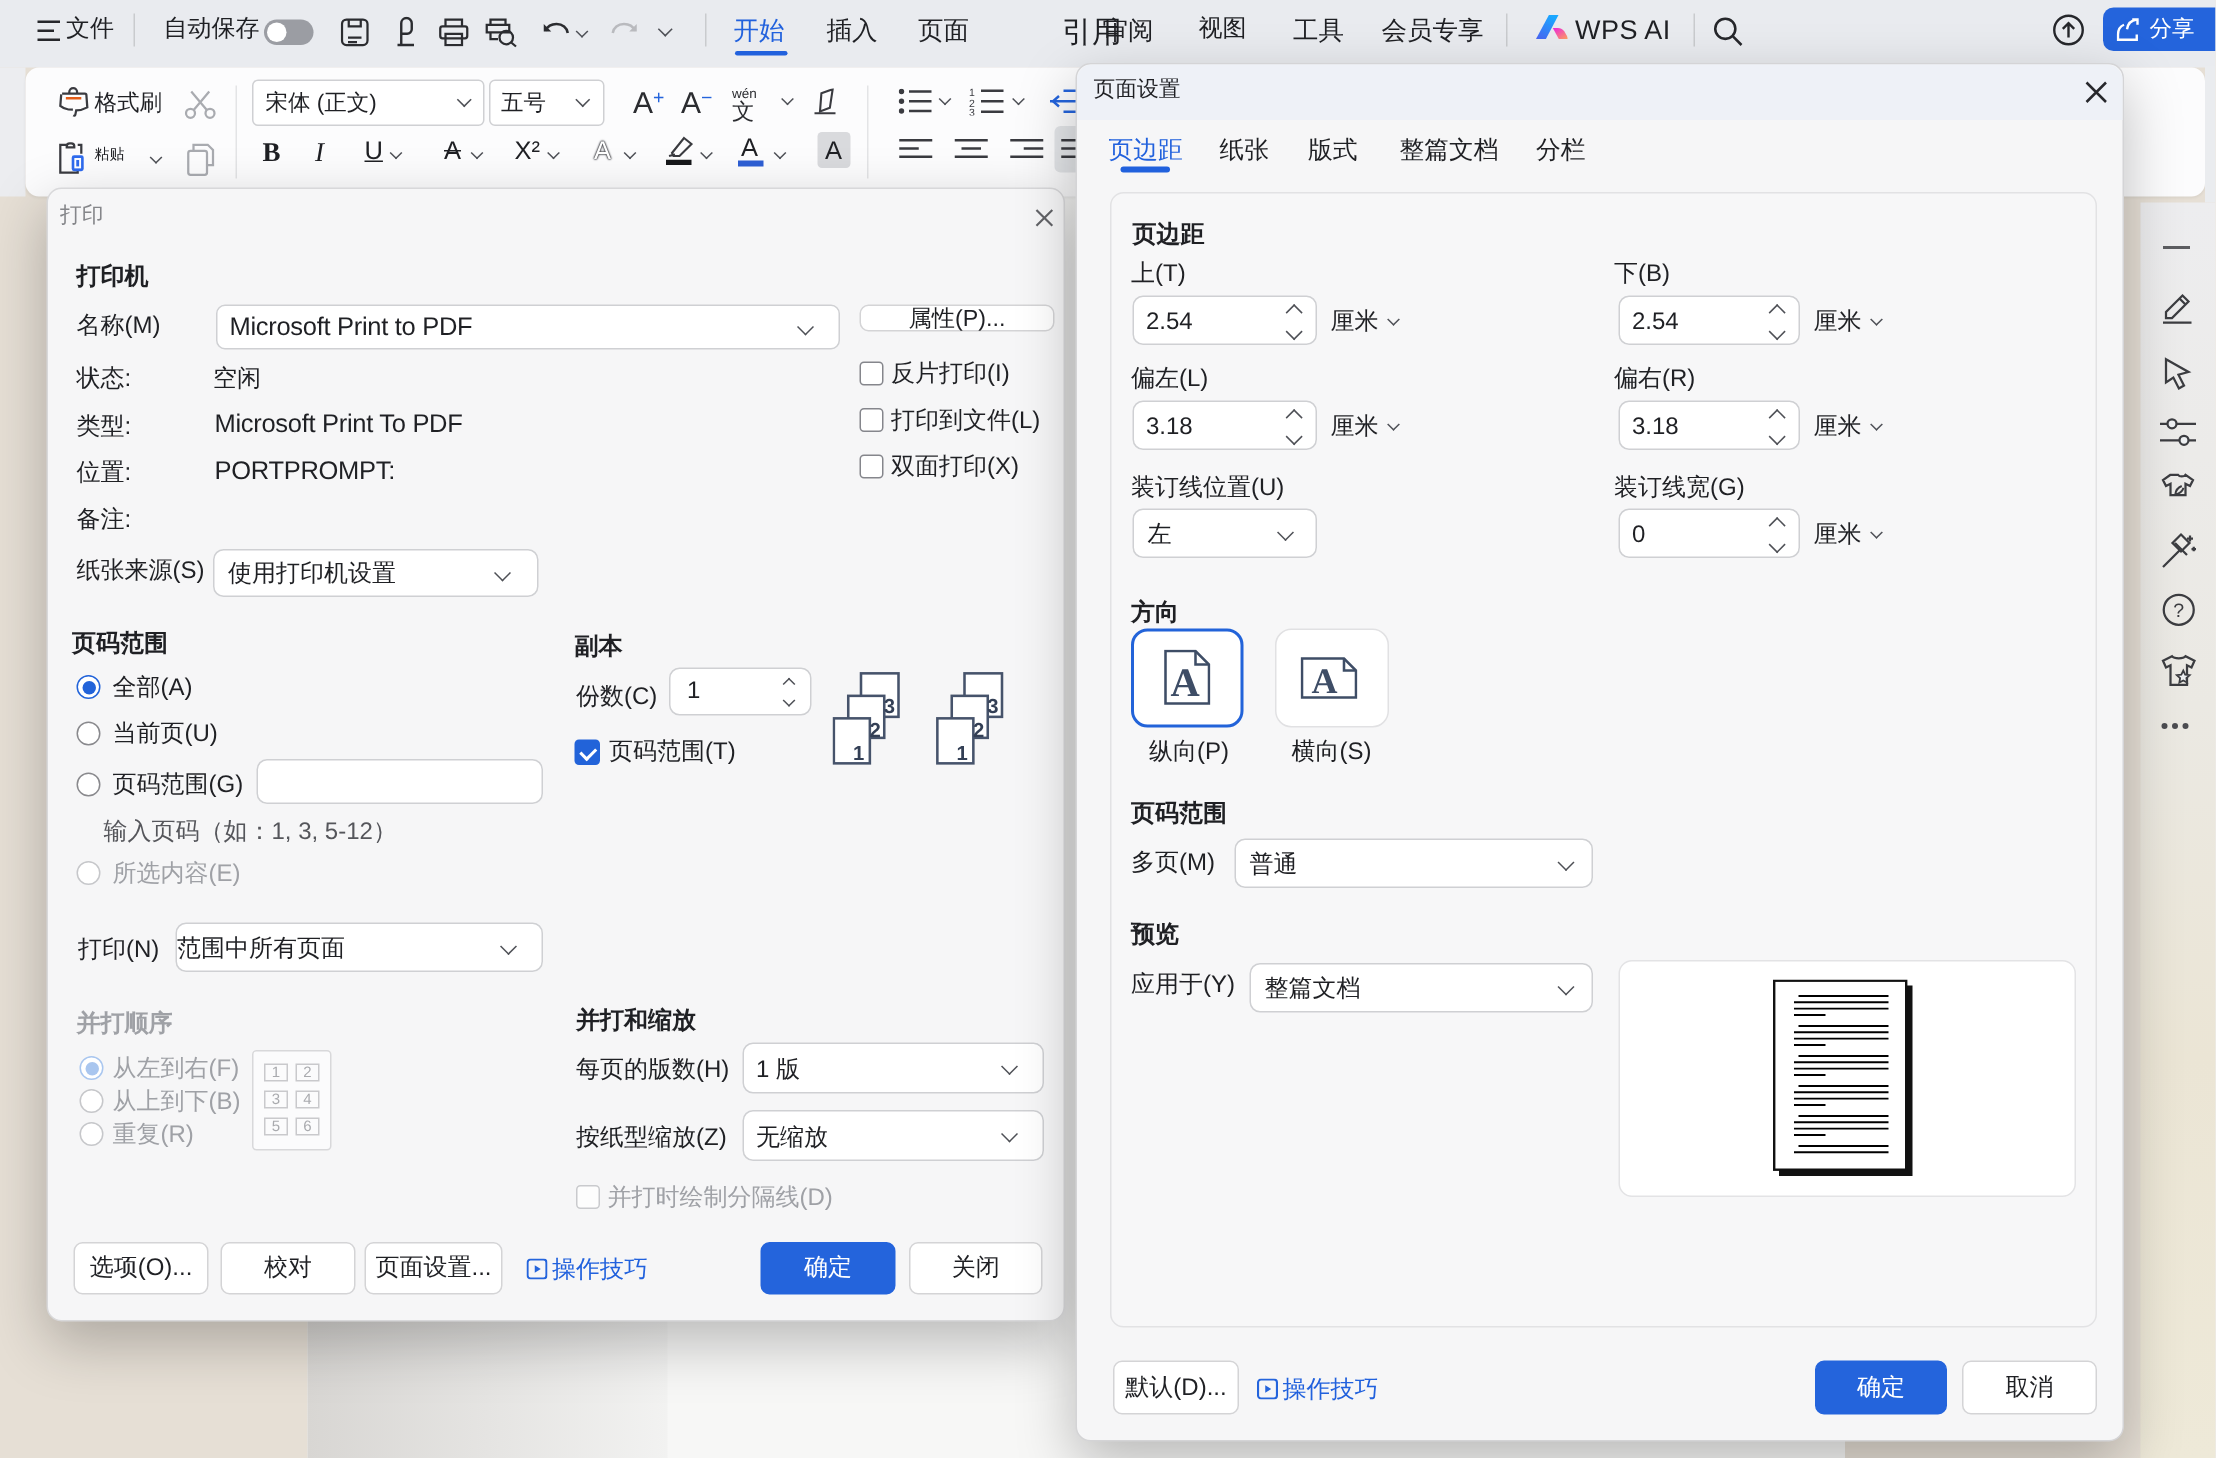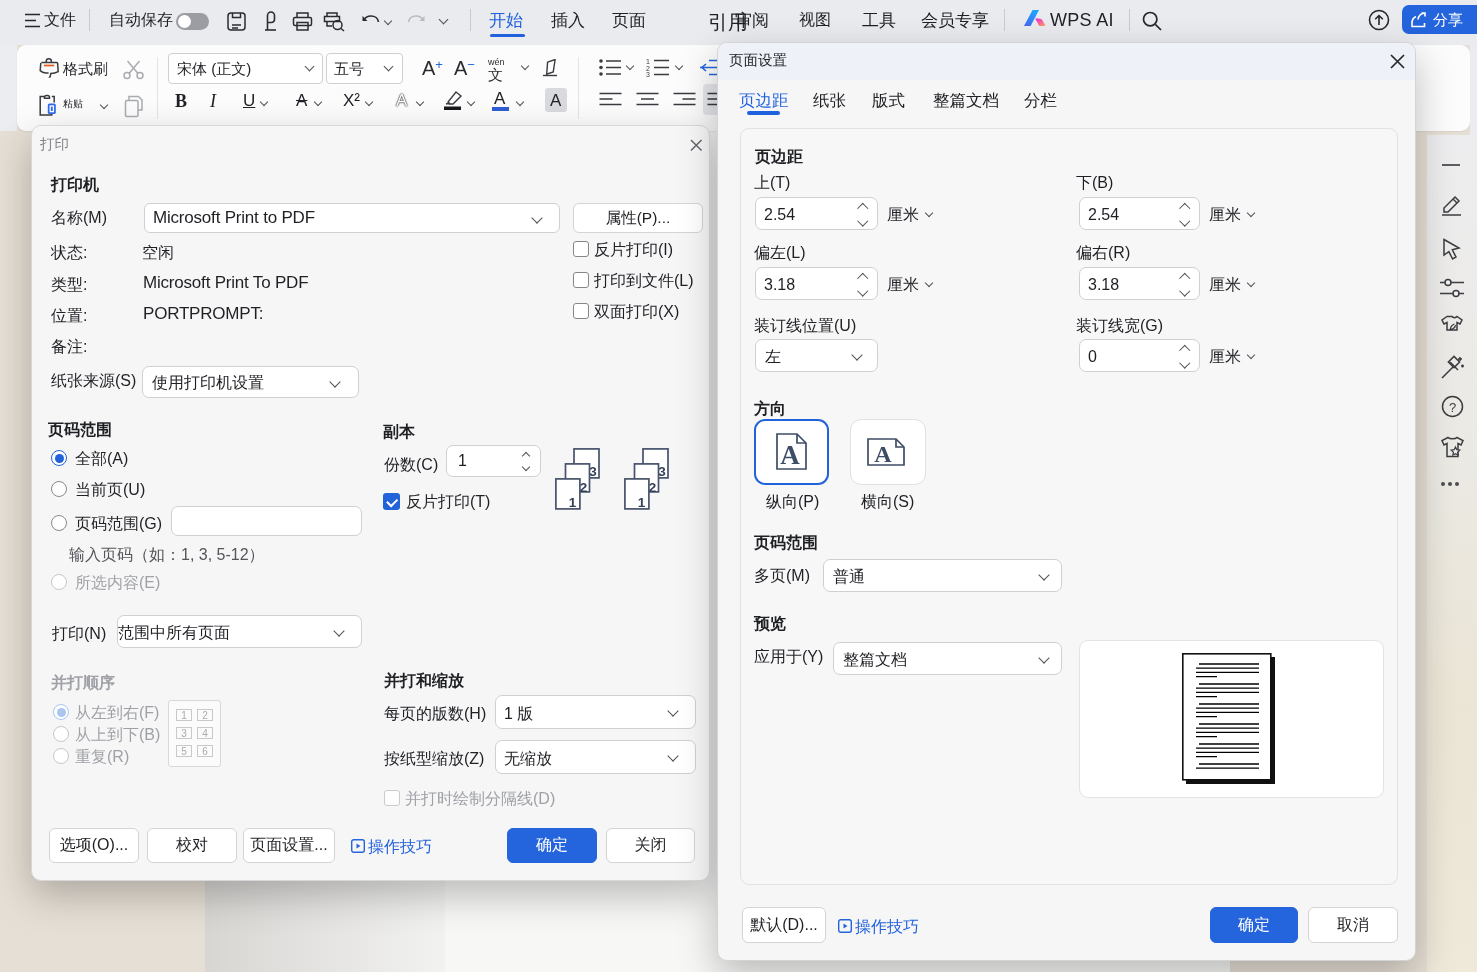--- a/index.html
+++ b/index.html
@@ -300,21 +300,21 @@
 <div class="abs" id="printdlg" style="left:31px;top:125px;width:679px;height:756px;background:#f6f6f7;border:1px solid #d8d8da;border-radius:10px;box-shadow:0 14px 38px rgba(0,0,0,.25)">
  <div class="txt" style="left:8px;top:11px;font-size:14.5px;color:#85868a">打印</div>
  <svg class="abs" style="left:658px;top:13px" width="12.5" height="12.5" viewBox="0 0 13 13">
       <path d="M1 1l11 11M12 1L1 12" stroke="#636468" stroke-width="1.5"></path>
     </svg>
  <div class="txt b" style="left:19px;top:51px">打印机</div>
  <div class="txt" style="left:19px;top:84px">名称(M)</div>
  <div class="in" style="left:112px;top:77px;width:416px;height:30px"></div>
  <div class="txt" style="left:121px;top:83px;font-size:17px;letter-spacing:-.2px">Microsoft Print to PDF</div>
  <div class="cv" style="left:501px;top:88px"></div>
- <div class="btn" style="left:541px;top:77px;width:130px;height:30px;font-size:15.5px">属性(P)...</div>
+ <div class="btn" style="left:541px;top:77px;width:130px;height:18px;font-size:15.5px">属性(P)...</div>
  <div class="txt" style="left:19px;top:119px">状态:</div>
  <div class="txt" style="left:110px;top:119px">空闲</div>
  <div class="txt" style="left:19px;top:151px">类型:</div>
  <div class="txt" style="left:111px;top:148px;font-size:17px;letter-spacing:-.2px">Microsoft Print To PDF</div>
  <div class="txt" style="left:19px;top:182px">位置:</div>
  <div class="txt" style="left:111px;top:179px;font-size:17px;letter-spacing:-.2px">PORTPROMPT:</div>
  <div class="txt" style="left:19px;top:213px">备注:</div>
  <div class="txt" style="left:19px;top:247px">纸张来源(S)</div>
  <div class="in" style="left:110px;top:240px;width:217px;height:32px;border-radius:7px"></div>
  <div class="txt" style="left:120px;top:249px">使用打印机设置</div>
@@ -342,21 +342,21 @@
  <div class="txt" style="left:86px;top:499px">范围中所有页面</div>
  <div class="cv" style="left:303px;top:501px"></div>
 
  <div class="txt b" style="left:351px;top:298px">副本</div>
  <div class="txt" style="left:352px;top:331px">份数(C)</div>
  <div class="in" style="left:414px;top:319px;width:95px;height:32px;border-radius:7px"></div>
  <div class="txt" style="left:426px;top:327px;font-size:16px">1</div>
  <div class="cvu" style="left:491px;top:327px;width:6px;height:6px"></div>
  <div class="cv" style="left:491px;top:338px;width:6px;height:6px"></div>
  <div class="cbon" style="left:351px;top:367px"></div>
- <div class="txt" style="left:374px;top:368px">反片打印(T)</div>
+ <div class="txt" style="left:374px;top:368px">页码范围(T)</div>
  <svg class="abs" style="left:523px;top:322px" width="46" height="62" viewBox="0 0 46 62">
       <g stroke="#46536b" stroke-width="1.7" fill="#fff">
         <rect x="19" y="0.9" width="25" height="29"></rect>
         <rect x="10.5" y="15.9" width="24" height="28"></rect>
         <rect x="0.9" y="30.9" width="24" height="30"></rect>
       </g>
       <g fill="#333f55" font-size="13.5" font-weight="bold" font-family="Liberation Sans" text-anchor="middle">
         <text x="38" y="27.5">3</text>
         <text x="28.5" y="43.5">2</text>
         <text x="17.5" y="58.5">1</text>

